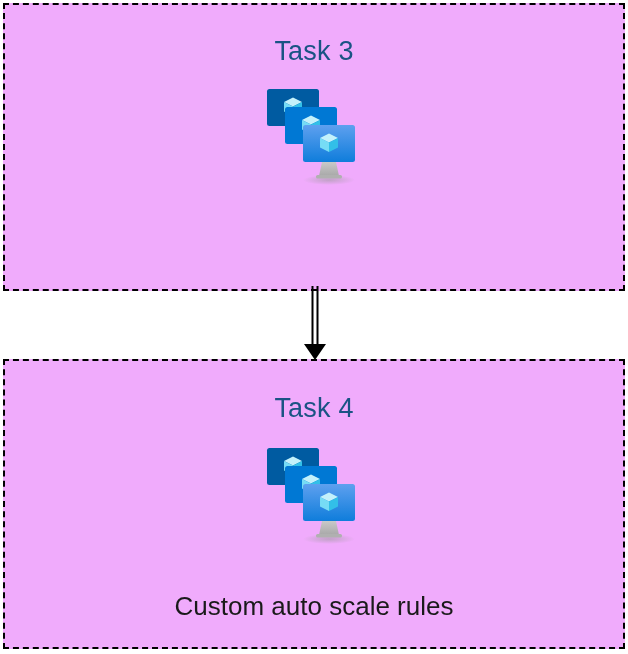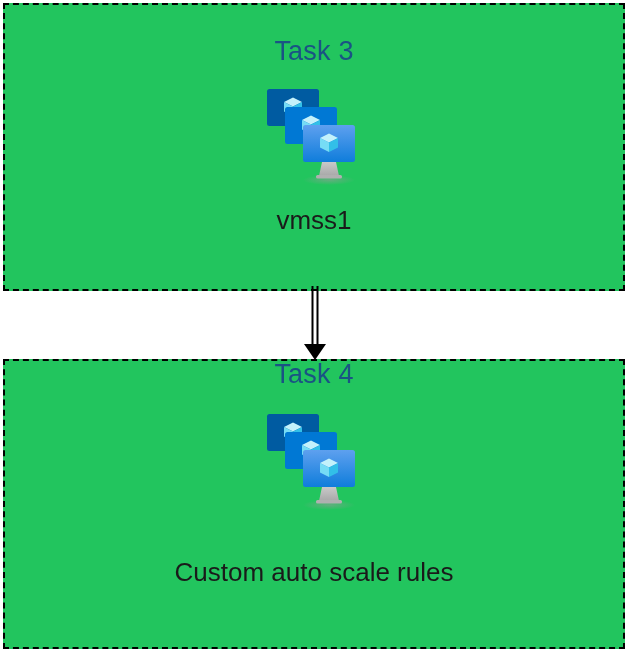--- a/index.html
+++ b/index.html
@@ -21,21 +21,21 @@
     position: absolute;
     inset: 0;
     width: 628px;
     height: 654px;
   }
 
   
   .task-box {
     position: absolute;
     box-sizing: border-box;
-    background: #22c55e;
+    background: #f0abfc;
     border: 2px dashed #000000;
     display: flex;
     flex-direction: column;
     align-items: center;
   }
 
   #box-task3 {
     left: 3px;
     top: 3px;
     width: 622px;
@@ -54,21 +54,21 @@
     color: #1a5384;
     font-size: 27px;
     font-weight: 400;
     line-height: 1;
     letter-spacing: 0.2px;
     text-align: center;
     white-space: nowrap;
   }
 
   #box-task3 .task-title { margin-top: 33px; }
-  #box-task4 .task-title { }
+  #box-task4 .task-title { margin-top: 34px; }
 
   
   .vmss-icon {
     display: block;
   }
 
   #box-task3 .icon-wrap { margin-top: 18px; }
   #box-task4 .icon-wrap { margin-top: 20px; }
 
   .icon-wrap { line-height: 0; }
@@ -147,21 +147,20 @@
         <rect x="44" y="42" width="52" height="37" rx="2.5" fill="url(#frontMon3)"></rect>
         <g>
           <polygon points="70,50.5 79,55 70,59.5 61,55" fill="#c3f1fb"></polygon>
           <polygon points="61,55 70,59.5 70,69 61,64.5" fill="#76dcf5"></polygon>
           <polygon points="79,55 79,64.5 70,69 70,59.5" fill="#32bfe8"></polygon>
         </g>
       </svg>
     </div>
 
     <div class="caption-block">
-      <span class="caption-line">vmss1</span>
     </div>
   </div>
 
   <svg id="connector-arrow" viewBox="0 0 36 76" xmlns="http://www.w3.org/2000/svg">
 
     <rect x="15.5" y="0" width="2" height="62" fill="#000000"></rect>
     <rect x="20.5" y="0" width="2" height="62" fill="#000000"></rect>
 
     <polygon points="8,58 30,58 19,74" fill="#000000"></polygon>
   </svg>

